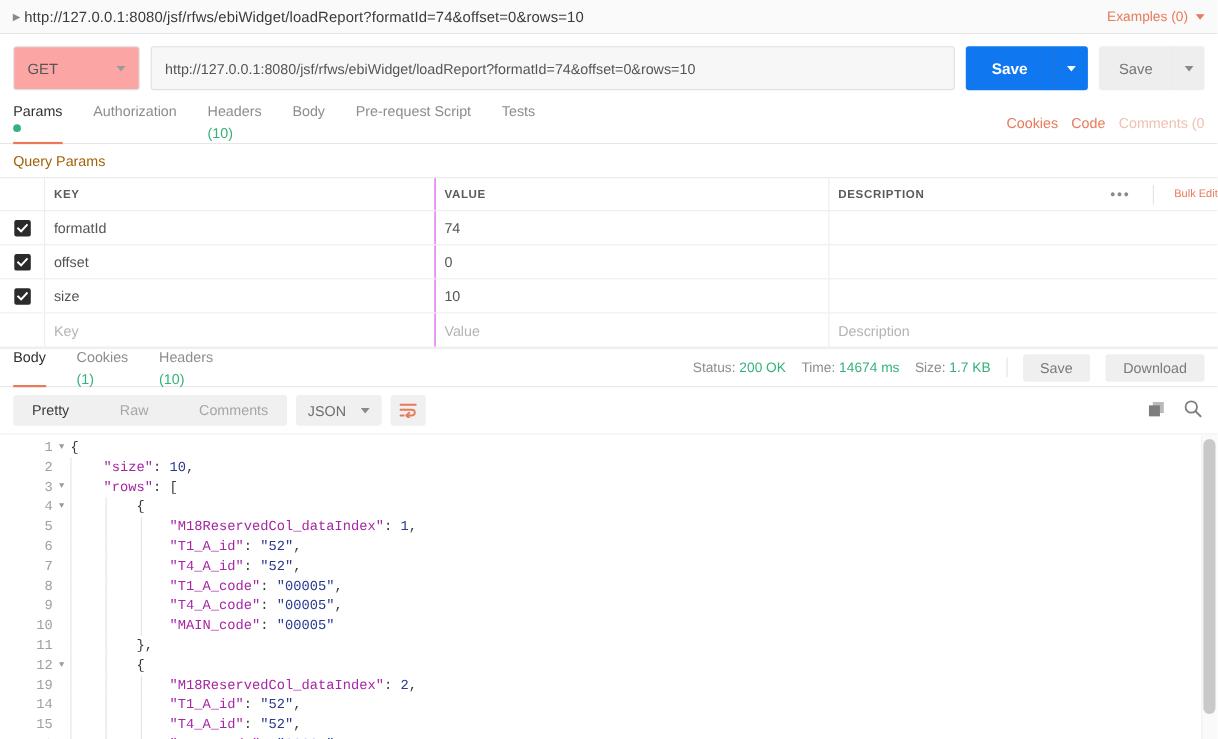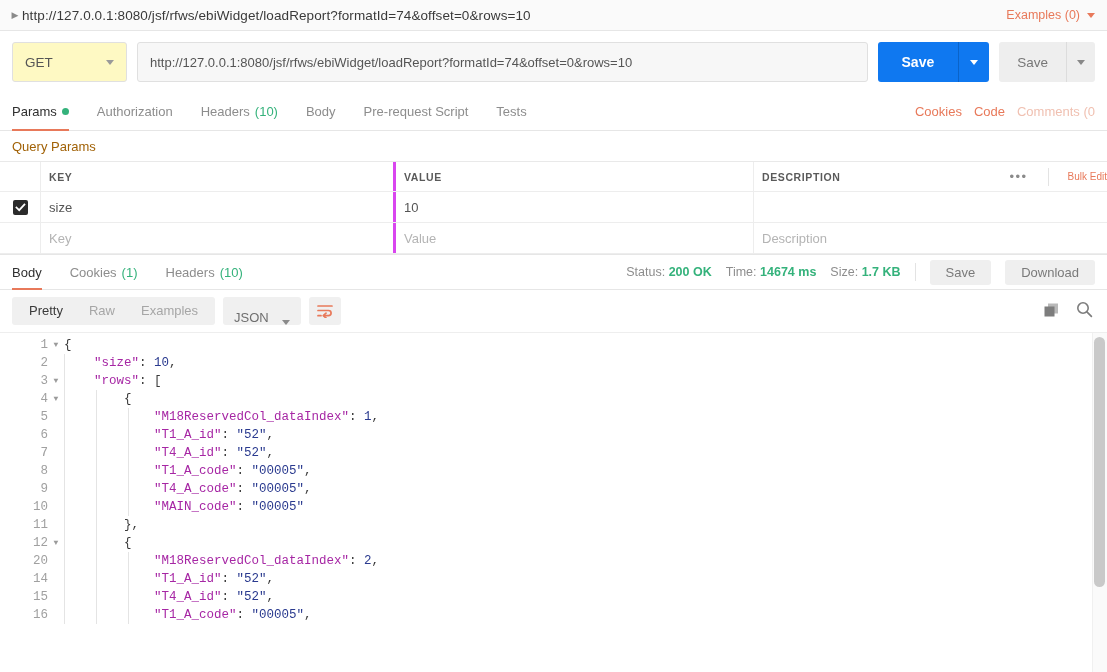--- a/index.html
+++ b/index.html
@@ -35,21 +35,21 @@
   .tri-down {
     width: 0; height: 0;
     border-left: 4.5px solid transparent; border-right: 4.5px solid transparent;
     border-top: 5px solid #e8795a;
   }
 
   
   .urlrow { height: 62px; min-height: 62px; display: flex; align-items: center; padding: 0 12px; gap: 10px; background:#fff;}
   .method {
     width: 115px; height: 40px;
-    border: 1px solid #e0e0e0; background: #fef9c3;
+    border: 1px solid #e0e0e0; background: #fca5a5;
     border-radius: 3px;
     display: flex; align-items: center; padding: 0 12px;
     font-size: 13.5px; color: #555;
   }
   .method .tri { margin-left: auto; width:0;height:0;
     border-left:4.5px solid transparent;border-right:4.5px solid transparent;border-top:5px solid #9a9a9a; }
   .urlfield {
     flex: 1; height: 40px;
     border: 1px solid #e0e0e0; background: #f7f7f7;
     border-radius: 3px;
@@ -82,23 +82,24 @@
 
   
   .reqtabs {
     height: 38px; min-height: 38px;
     display: flex; align-items: stretch;
     border-bottom: 1px solid #e6e6e6;
     padding: 0 12px;
     position: relative;
   }
   .rtab {
-    display: flex; align-items: center; gap: 5px;
+    display: flex; gap: 5px;
     padding: 0 14px; font-size: 13px; color: #8d8d8d;
     position: relative;
+    flex-direction: column;
   }
   .rtab:first-child { padding-left: 0; }
   .rtab.active { color: #2f2f2f; }
   .rtab.active::after {
     content: ""; position: absolute; left: 0; right: 14px; bottom: -1px;
     height: 2px; background: #e8795a;
   }
   .rtab:first-child.active::after { left: 0; right: 14px; }
   .dot-green { width: 7px; height: 7px; border-radius: 50%; background: #34b27b; display:inline-block; }
   .cnt-green { color: #34b27b; }
@@ -106,21 +107,21 @@
   .lnk-orange { color: #e8795a; }
   .lnk-faded  { color: #f0c0b1; white-space: nowrap; }
 
   
   .qp-title { height: 30px; display: flex; align-items: center; padding: 0 12px; font-size: 13px; color: #a16207; }
   .ptable { border-top: 1px solid #e9e9e9; }
   .prow { display: flex; height: 31px; border-bottom: 1px solid #ededed; align-items: stretch; }
   .prow.head { height: 30px; }
   .c-chk { width: 41px; display: flex; align-items: center; justify-content: center; border-right: 1px solid #ededed; }
   .prow.head .c-chk { border-right: 1px solid #ededed; }
-  .c-key { width: 355px; display: flex; align-items: center; padding-left: 8px; border-right: 3px solid #d946ef; }
+  .c-key { width: 355px; display: flex; align-items: center; padding-left: 8px; border-right: 1px solid #d946ef; }
   .c-val { width: 358px; display: flex; align-items: center; padding-left: 8px; border-right: 1px solid #ededed; }
   .c-desc { flex: 1; display: flex; align-items: center; padding-left: 8px; }
   .hdr-txt { font-size: 10.5px; font-weight: bold; letter-spacing: .6px; color: #5a5a5a; }
   .cell-txt { font-size: 13px; color: #555; }
   .cell-ph { font-size: 13px; color: #b4b4b4; }
   .chk {
     width: 15px; height: 15px; border-radius: 2px; background: #2b2b2b;
     display: flex; align-items: center; justify-content: center;
   }
   .chk svg { display: block; }
@@ -130,33 +131,33 @@
   .bulk { color: #e8795a; font-size: 10px; white-space: nowrap; padding-left: 9px; }
 
   
   .resp-tabs {
     height: 36px; min-height: 36px;
     display: flex; align-items: stretch; padding: 0 12px;
     border-top: 1px solid #e6e6e6; border-bottom: 1px solid #e6e6e6;
     background: #fff;
   }
   .resp-tabs .stat { margin-left: auto; display: flex; align-items: center; gap: 14px; font-size: 12.5px; color: #8d8d8d; }
-  .stat b { font-weight: bold; color: #34b27b; }
+  .stat b { font-weight: normal; color: #34b27b; }
   .gbtn {
     background: #efefef; color: #7a7a7a; font-size: 13px;
     height: 25px; display: flex; align-items: center; padding: 0 16px; border-radius: 3px;
   }
 
   
   .fmtbar { height: 42px; min-height: 42px; display: flex; align-items: center; padding: 0 12px; gap: 8px; }
-  .seg { background: #f0f0f0; border-radius: 3px; height: 28px; display: flex; align-items: center; padding: 0 4px; }
+  .seg { background: #f0f0f0; border-radius: 3px; height: 28px; display: flex; align-items: center; padding: 0 4px; gap: 20px; }
   .seg span { font-size: 13px; color: #a6a6a6; padding: 0 13px; line-height: 28px; }
   .seg span.on { color: #3a3a3a; }
   .jsonsel {
-    background: #f0f0f0; border-radius: 3px; height: 28px; display: flex; align-items: flex-end;
+    background: #f0f0f0; border-radius: 3px; height: 28px; display: flex; align-items: center;
     padding: 0 11px; gap: 13px; font-size: 13px; color: #6e6e6e;
   }
   .jsonsel .tri { width:0;height:0;border-left:4.5px solid transparent;border-right:4.5px solid transparent;border-top:5px solid #8a8a8a; }
   .wrapbtn { background: #f0f0f0; border-radius: 3px; height: 28px; width: 32px; display: flex; align-items: center; justify-content: center; }
   .fmtbar .right { margin-left: auto; display: flex; align-items: center; gap: 16px; padding-right: 2px; }
 
   
   .editor {
     flex: 1; position: relative; overflow: hidden;
     border-top: 1px solid #eee;
@@ -264,21 +265,57 @@
       <div class="c-desc">
         <span class="hdr-txt">DESCRIPTION</span>
         <span class="desc-tools">
           <span class="dots">•••</span>
           <span class="vsep"></span>
           <span class="bulk">Bulk Edit</span>
         </span>
       </div>
     </div>
 
-
+    <div class="prow">
+      <div class="c-chk">
+        <span class="chk">
+          <svg width="11" height="11" viewBox="0 0 11 11">
+              <path d="M1.5 5.6 L4.2 8.2 L9.4 2.6" stroke="#fff" stroke-width="1.8" fill="none" stroke-linecap="square"></path>
+            </svg>
+        </span>
+      </div>
+      <div class="c-key">
+          <span class="cell-txt">formatId</span>
+        </div>
+      <div class="c-val">
+          <span class="cell-txt">74</span>
+        </div>
+      <div class="c-desc">
+          <span class="cell-txt"></span>
+        </div>
+    </div>
+
+    <div class="prow">
+      <div class="c-chk">
+        <span class="chk">
+          <svg width="11" height="11" viewBox="0 0 11 11">
+              <path d="M1.5 5.6 L4.2 8.2 L9.4 2.6" stroke="#fff" stroke-width="1.8" fill="none" stroke-linecap="square"></path>
+            </svg>
+        </span>
+      </div>
+      <div class="c-key">
+          <span class="cell-txt">offset</span>
+        </div>
+      <div class="c-val">
+          <span class="cell-txt">0</span>
+        </div>
+      <div class="c-desc">
+          <span class="cell-txt"></span>
+        </div>
+    </div>
 
     <div class="prow">
       <div class="c-chk">
         <span class="chk">
           <svg width="11" height="11" viewBox="0 0 11 11">
               <path d="M1.5 5.6 L4.2 8.2 L9.4 2.6" stroke="#fff" stroke-width="1.8" fill="none" stroke-linecap="square"></path>
             </svg>
         </span>
       </div>
       <div class="c-key">
@@ -334,21 +371,21 @@
       <span class="vsep"></span>
       <span class="gbtn">Save</span>
       <span class="gbtn">Download</span>
     </div>
   </div>
 
   <div class="fmtbar">
     <div class="seg">
       <span class="on">Pretty</span>
       <span>Raw</span>
-      <span>Examples</span>
+      <span>Comments</span>
     </div>
     <div class="jsonsel">
       <span>JSON</span>
       <span class="tri"></span>
     </div>
     <div class="wrapbtn">
       <svg width="16" height="14" viewBox="0 0 16 14">
         <path d="M1 2 H15" stroke="#e8795a" stroke-width="1.7" stroke-linecap="round"></path>
         <path d="M1 6.5 H11.5 a2.6 2.6 0 0 1 0 5.2 H7" stroke="#e8795a" stroke-width="1.7" fill="none" stroke-linecap="round"></path>
         <path d="M9 9.2 L6.3 11.7 L9 14" stroke="#e8795a" stroke-width="1.7" fill="none" stroke-linecap="round" stroke-linejoin="round"></path>
@@ -378,21 +415,21 @@
         <div class="cl"><div class="gut">3<span class="fold">▼</span></div><div class="code"><span class="indent-guide" style="left: 12px;"></span><span>    </span><span class="k">"rows"</span><span class="p">: [</span></div></div>
         <div class="cl"><div class="gut">4<span class="fold">▼</span></div><div class="code"><span class="indent-guide" style="left: 12px;"></span><span class="indent-guide" style="left: 44px;"></span><span>        </span><span class="p">{</span></div></div>
         <div class="cl"><div class="gut">5</div><div class="code"><span class="indent-guide" style="left: 12px;"></span><span class="indent-guide" style="left: 44px;"></span><span class="indent-guide" style="left: 76px;"></span><span>            </span><span class="k">"M18ReservedCol_dataIndex"</span><span class="p">: </span><span class="n">1</span><span class="p">,</span></div></div>
         <div class="cl"><div class="gut">6</div><div class="code"><span class="indent-guide" style="left: 12px;"></span><span class="indent-guide" style="left: 44px;"></span><span class="indent-guide" style="left: 76px;"></span><span>            </span><span class="k">"T1_A_id"</span><span class="p">: </span><span class="s">"52"</span><span class="p">,</span></div></div>
         <div class="cl"><div class="gut">7</div><div class="code"><span class="indent-guide" style="left: 12px;"></span><span class="indent-guide" style="left: 44px;"></span><span class="indent-guide" style="left: 76px;"></span><span>            </span><span class="k">"T4_A_id"</span><span class="p">: </span><span class="s">"52"</span><span class="p">,</span></div></div>
         <div class="cl"><div class="gut">8</div><div class="code"><span class="indent-guide" style="left: 12px;"></span><span class="indent-guide" style="left: 44px;"></span><span class="indent-guide" style="left: 76px;"></span><span>            </span><span class="k">"T1_A_code"</span><span class="p">: </span><span class="s">"00005"</span><span class="p">,</span></div></div>
         <div class="cl"><div class="gut">9</div><div class="code"><span class="indent-guide" style="left: 12px;"></span><span class="indent-guide" style="left: 44px;"></span><span class="indent-guide" style="left: 76px;"></span><span>            </span><span class="k">"T4_A_code"</span><span class="p">: </span><span class="s">"00005"</span><span class="p">,</span></div></div>
         <div class="cl"><div class="gut">10</div><div class="code"><span class="indent-guide" style="left: 12px;"></span><span class="indent-guide" style="left: 44px;"></span><span class="indent-guide" style="left: 76px;"></span><span>            </span><span class="k">"MAIN_code"</span><span class="p">: </span><span class="s">"00005"</span></div></div>
         <div class="cl"><div class="gut">11</div><div class="code"><span class="indent-guide" style="left: 12px;"></span><span class="indent-guide" style="left: 44px;"></span><span>        </span><span class="p">},</span></div></div>
         <div class="cl"><div class="gut">12<span class="fold">▼</span></div><div class="code"><span class="indent-guide" style="left: 12px;"></span><span class="indent-guide" style="left: 44px;"></span><span>        </span><span class="p">{</span></div></div>
-        <div class="cl"><div class="gut">20</div><div class="code"><span class="indent-guide" style="left: 12px;"></span><span class="indent-guide" style="left: 44px;"></span><span class="indent-guide" style="left: 76px;"></span><span>            </span><span class="k">"M18ReservedCol_dataIndex"</span><span class="p">: </span><span class="n">2</span><span class="p">,</span></div></div>
+        <div class="cl"><div class="gut">19</div><div class="code"><span class="indent-guide" style="left: 12px;"></span><span class="indent-guide" style="left: 44px;"></span><span class="indent-guide" style="left: 76px;"></span><span>            </span><span class="k">"M18ReservedCol_dataIndex"</span><span class="p">: </span><span class="n">2</span><span class="p">,</span></div></div>
         <div class="cl"><div class="gut">14</div><div class="code"><span class="indent-guide" style="left: 12px;"></span><span class="indent-guide" style="left: 44px;"></span><span class="indent-guide" style="left: 76px;"></span><span>            </span><span class="k">"T1_A_id"</span><span class="p">: </span><span class="s">"52"</span><span class="p">,</span></div></div>
         <div class="cl"><div class="gut">15</div><div class="code"><span class="indent-guide" style="left: 12px;"></span><span class="indent-guide" style="left: 44px;"></span><span class="indent-guide" style="left: 76px;"></span><span>            </span><span class="k">"T4_A_id"</span><span class="p">: </span><span class="s">"52"</span><span class="p">,</span></div></div>
         <div class="cl"><div class="gut">16</div><div class="code"><span class="indent-guide" style="left: 12px;"></span><span class="indent-guide" style="left: 44px;"></span><span class="indent-guide" style="left: 76px;"></span><span>            </span><span class="k">"T1_A_code"</span><span class="p">: </span><span class="s">"00005"</span><span class="p">,</span></div></div>
       </div>
     <div class="vscroll-track">
       <div class="vscroll">
           <i></i>
         </div>
     </div>
 

